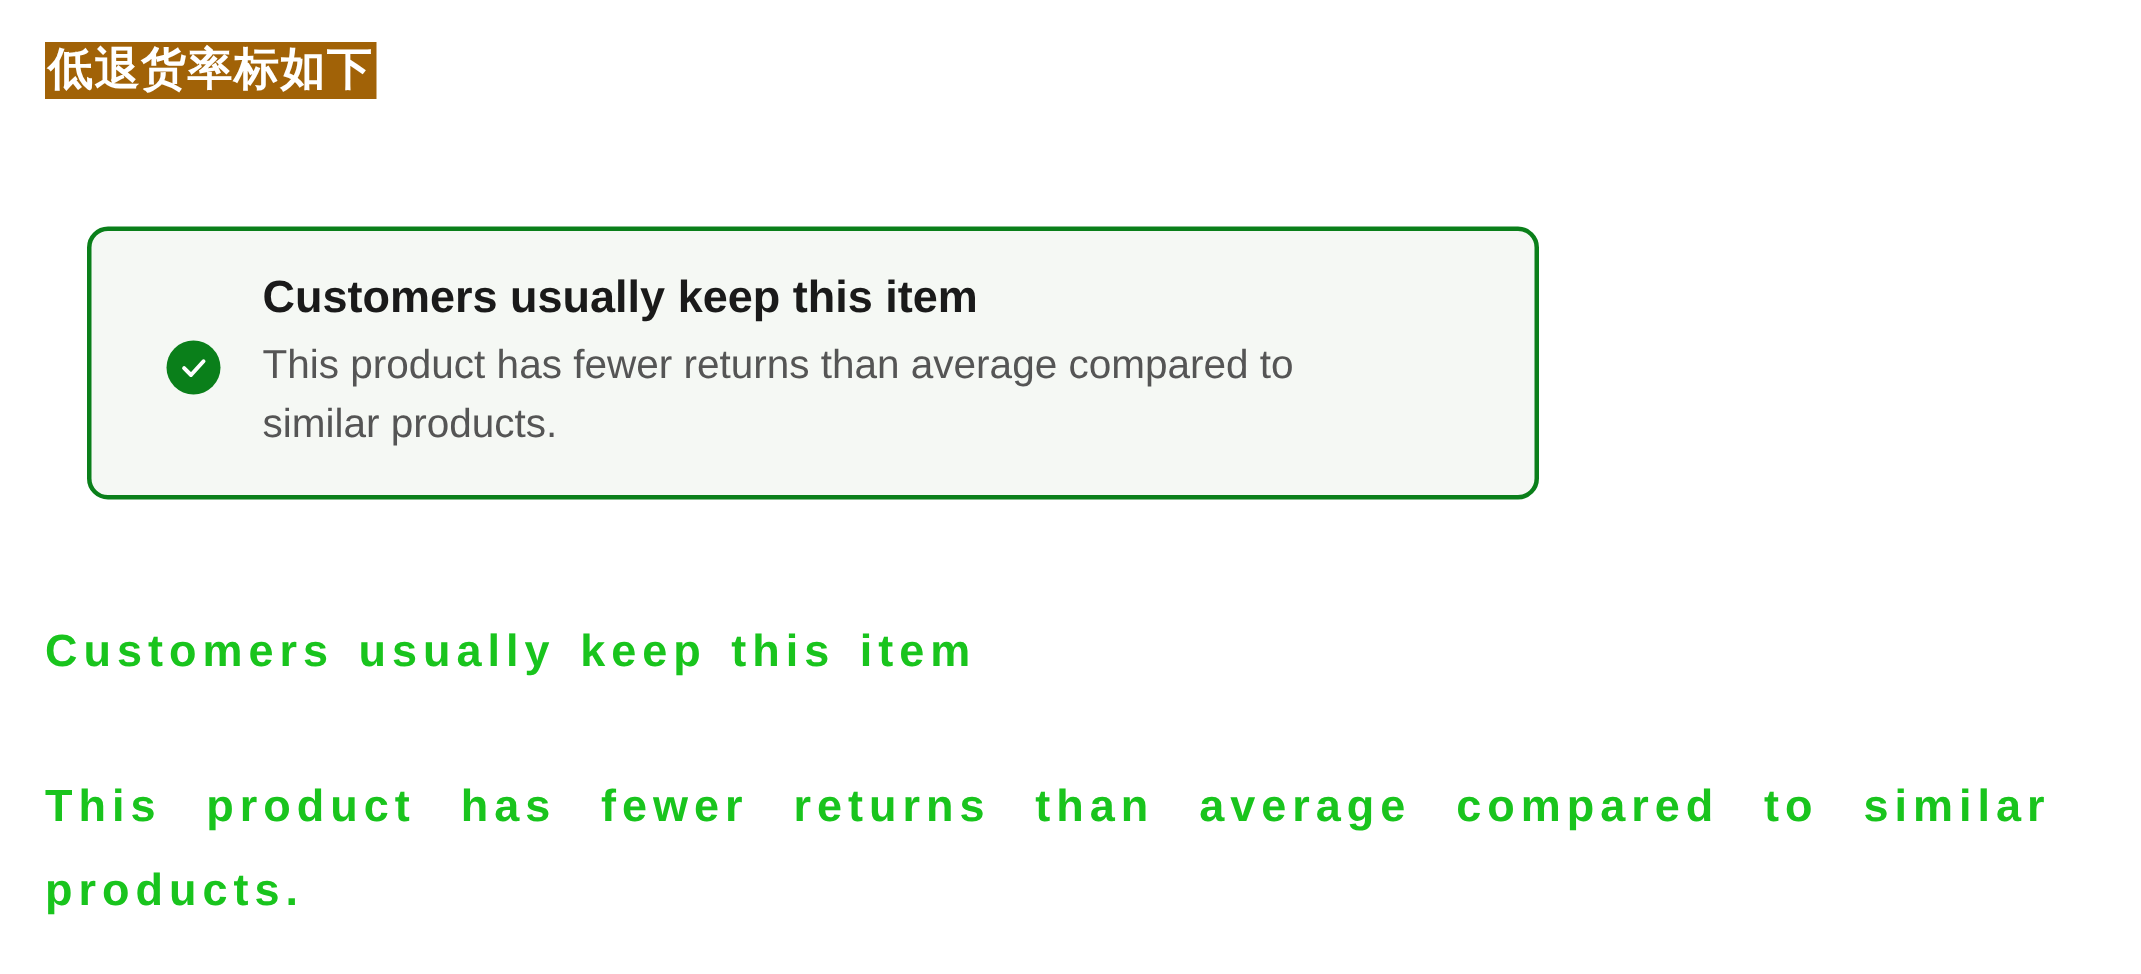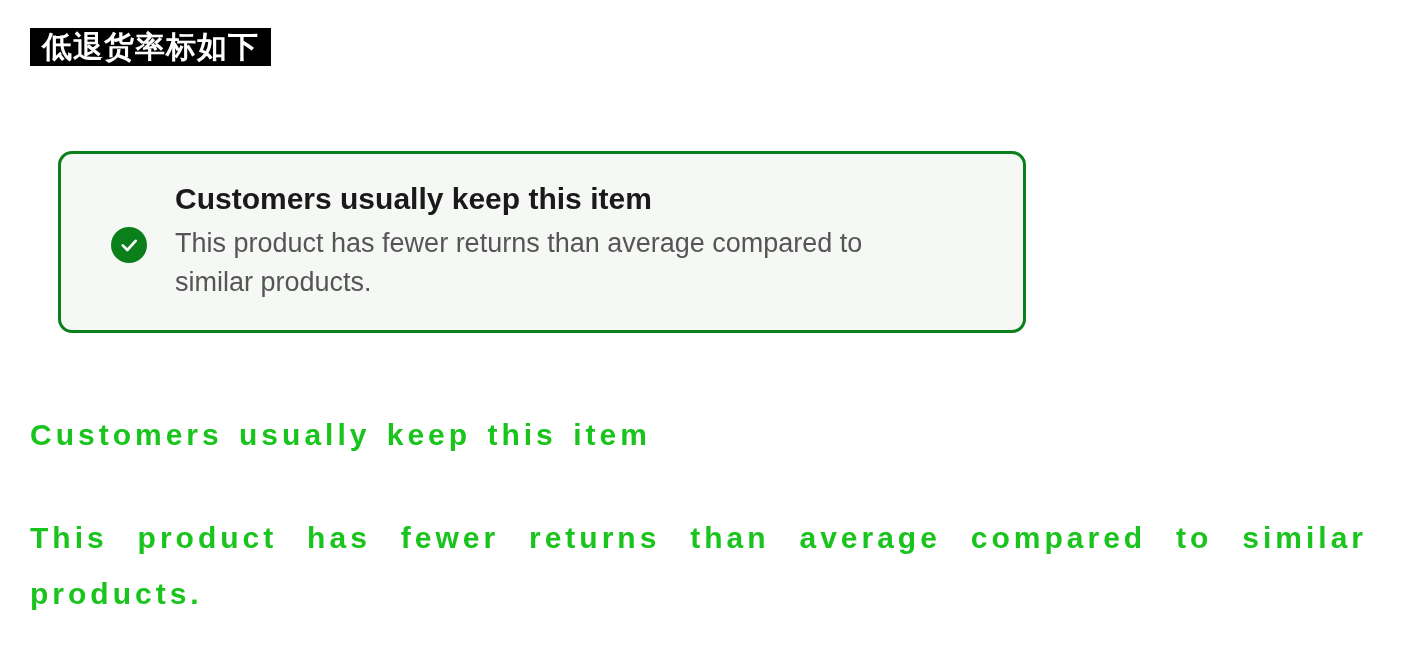--- a/index.html
+++ b/index.html
@@ -9,26 +9,26 @@
     }
     body {
       font-family: "Segoe UI", "Microsoft YaHei", Arial, sans-serif;
       background: #ffffff;
       width: 1427px;
       height: 649px;
       padding: 28px 30px;
     }
     .heading-highlight {
       display: inline-block;
-      background: #000000;
+      background: #a16207;
       color: #ffffff;
       font-weight: 700;
       font-size: 30px;
       line-height: 1.2;
-      padding: 1px 12px;
+      padding: 1px 2px;
       letter-spacing: 1px;
     }
     .callout-box {
       margin-top: 85px;
       margin-left: 28px;
       width: 968px;
       border: 3px solid #0a7f1a;
       border-radius: 14px;
       background: #f5f8f4;
       padding: 28px 32px 28px 32px;

